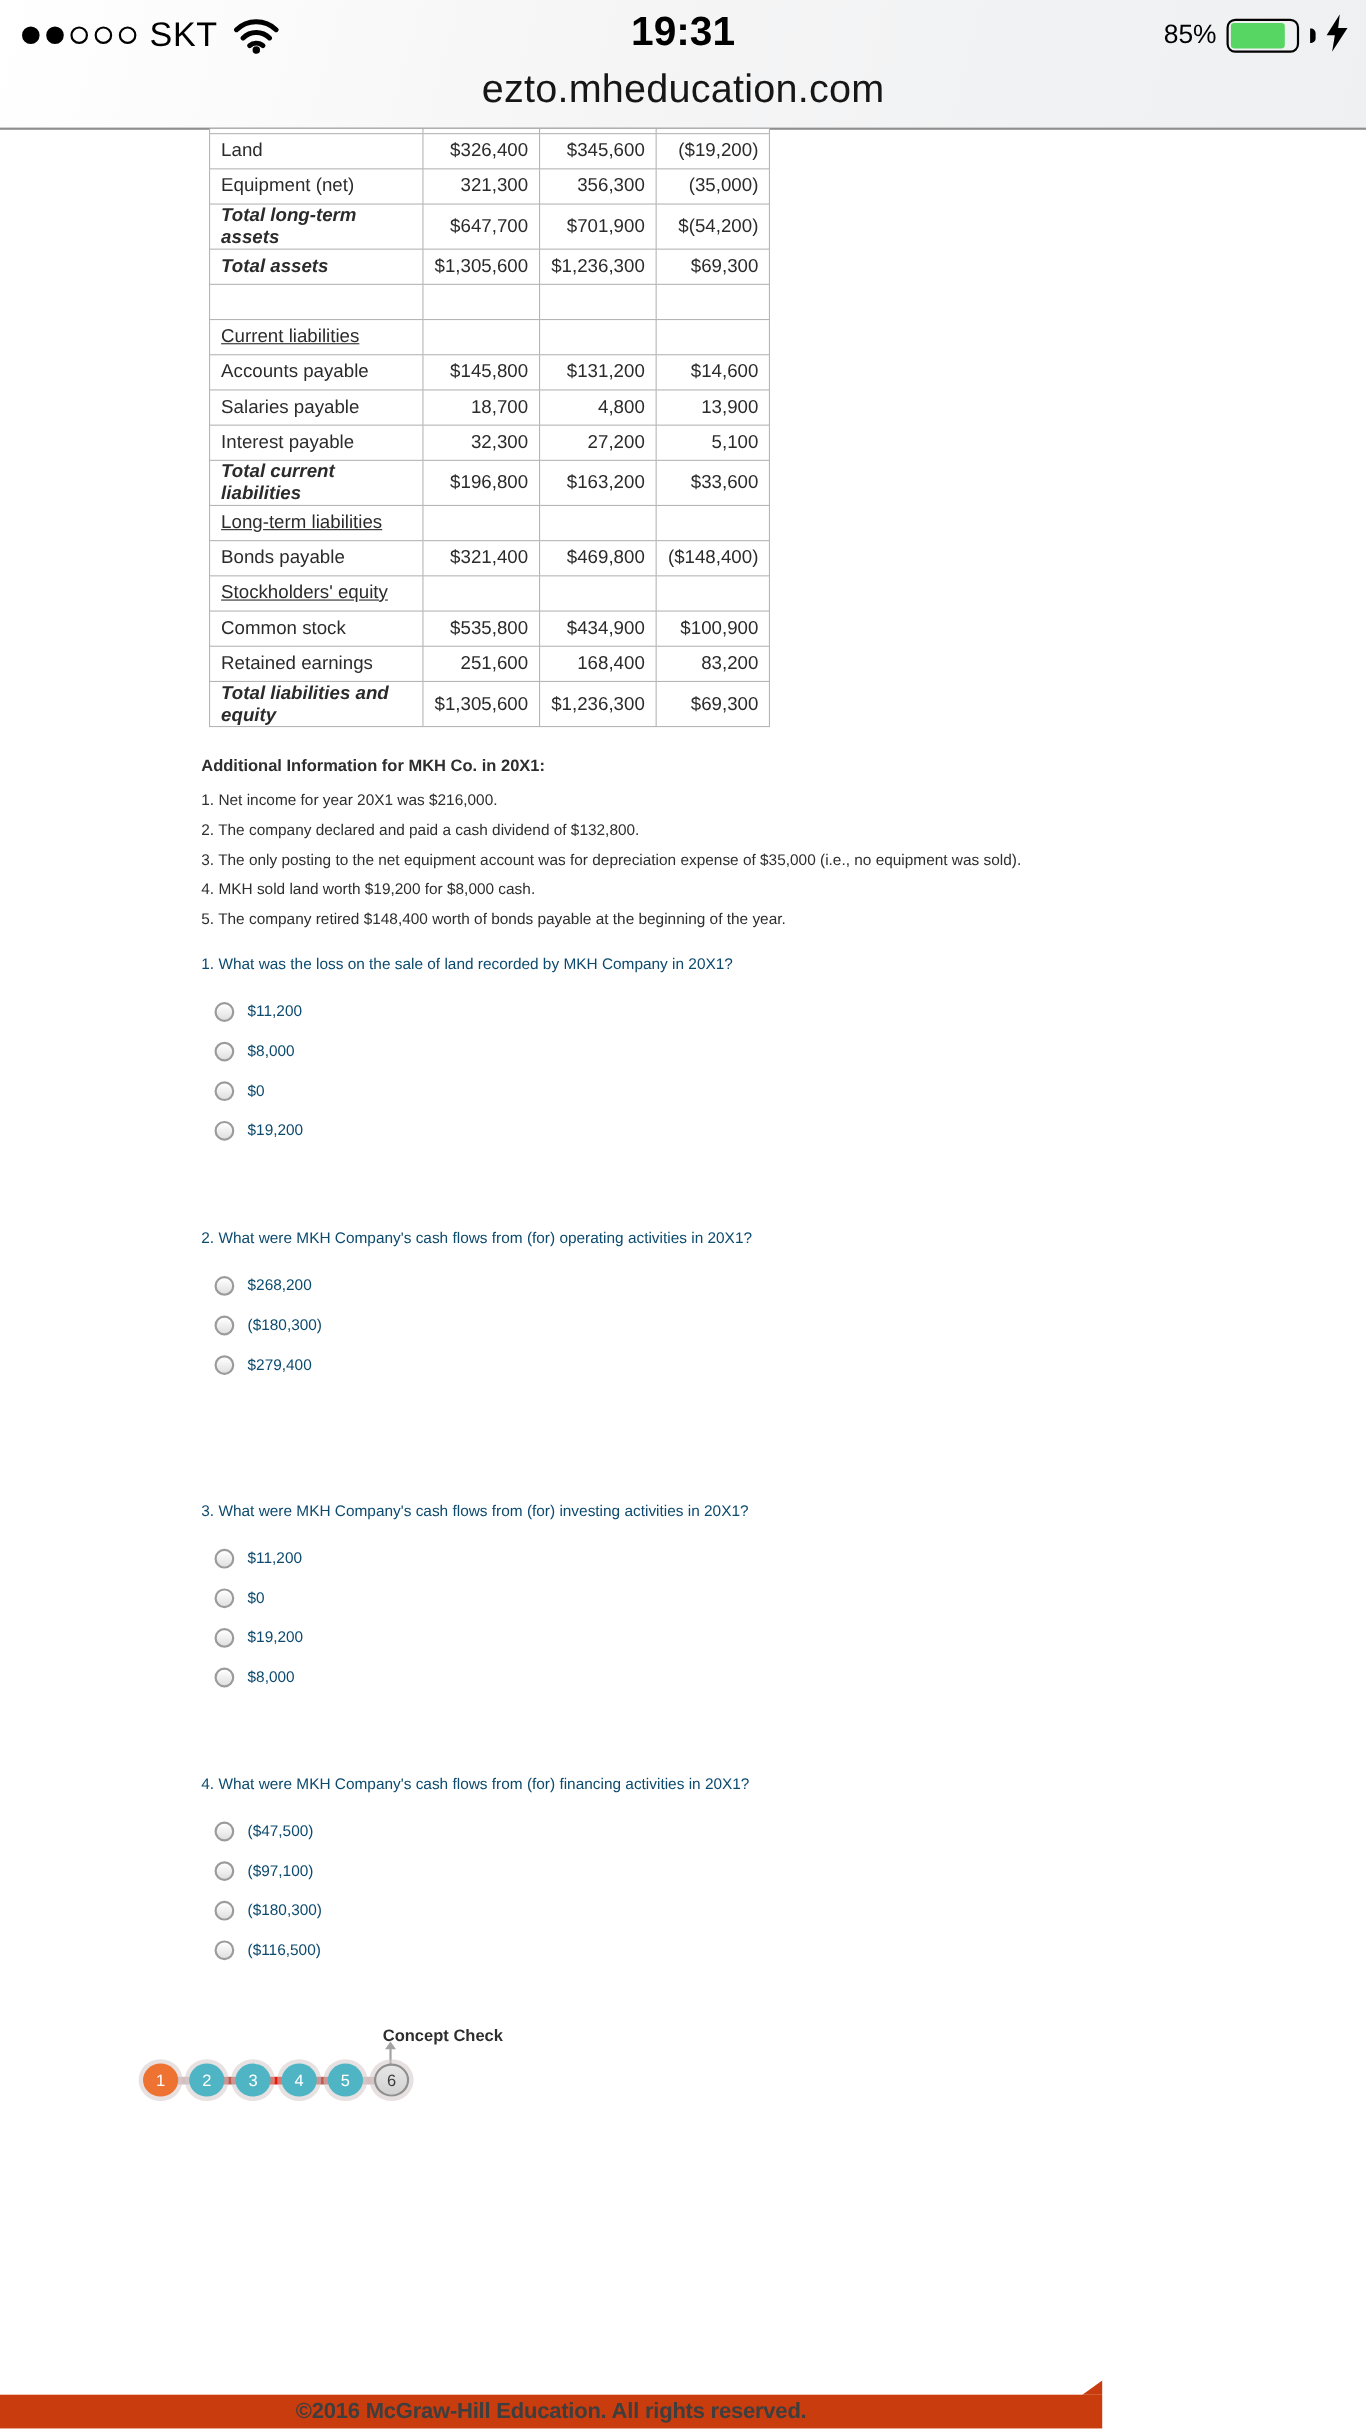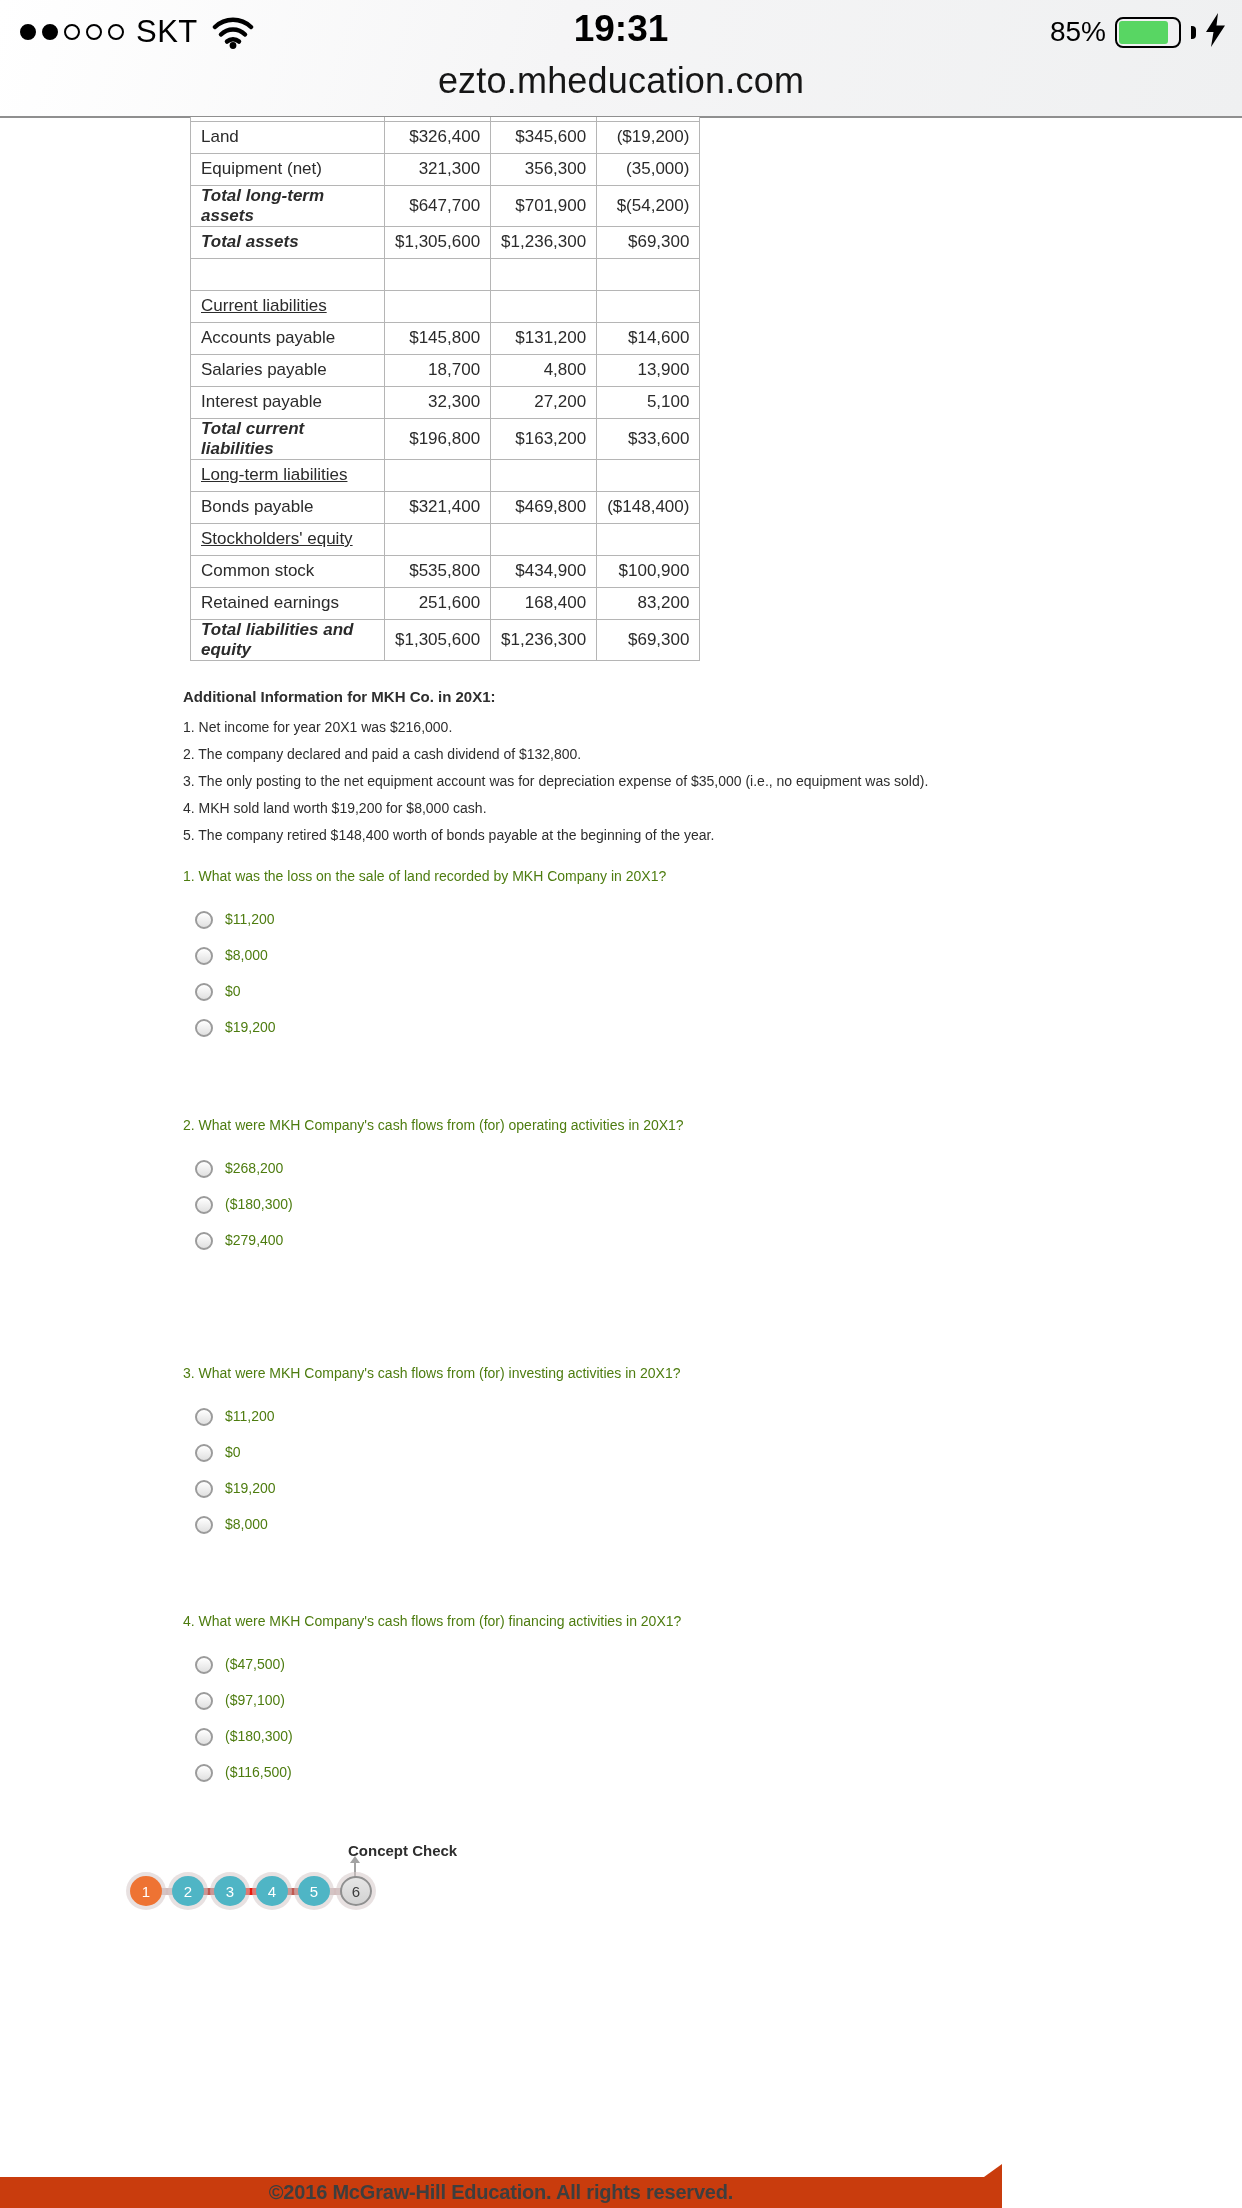--- a/index.html
+++ b/index.html
@@ -13,21 +13,21 @@
   .status-bar { position:absolute; left:0; top:6px; width:100%; height:52px; }
   .status-left { position:absolute; left:20px; top:0; height:52px; display:flex; align-items:center; }
   .sig-dots { display:flex; gap:6px; align-items:center; }
   .dot { width:16px; height:16px; border-radius:50%; border:2px solid #000; }
   .dot.filled { background:#000; }
   .carrier { font-size:31px; color:#000; margin-left:12px; letter-spacing:0.5px; }
   .wifi { margin-left:14px; display:flex; align-items:center; }
   .status-center { position:absolute; left:0; top:2px; width:100%; text-align:center;
                    font-size:37px; font-weight:700; color:#000; }
   .status-right { position:absolute; right:16px; top:0; height:52px; display:flex; align-items:center; gap:9px; }
-  .battery-pct { font-size:28px; color:#000; }
+  .battery-pct { font-size:24px; color:#000; }
   .battery { width:66px; height:31px; border:2px solid #000; border-radius:8px; padding:2px; display:flex; }
   .battery-fill { width:85%; height:100%; border-radius:3px; background:var(--battery-green,#58d663); }
   .battery-nub { width:5px; height:13px; background:#000; border-radius:0 4px 4px 0; margin-left:1px; align-self:center; }
   .url-bar { position:absolute; left:0; top:60px; width:100%; text-align:center;
              font-size:36px; color:#161616; letter-spacing:0.2px; }
 
   
   table.balance { position:absolute; left:190px; top:117px; border-collapse:collapse;
                   font-size:17px; color:#2b2b2b; }
   table.balance td { border:1px solid #b5b5b5; height:32px; background:#fff; padding:0 10px; }
@@ -38,21 +38,21 @@
   tr.lu td.lbl span { text-decoration:underline; }
   tr.nu td.num span { }
 
   
   .add-info { position:absolute; left:183px; top:688px; color:#2e2e2e; }
   .add-info h3 { font-size:15px; font-weight:700; line-height:18px; }
   .add-info ul { list-style:none; margin-top:8px; }
   .add-info li { font-size:14px; line-height:27px; }
 
   
-  .question { position:absolute; left:183px; color:#4d7c0f; }
+  .question { position:absolute; left:183px; color:#0c4a6e; }
   .q1 { top:867px; } .q2 { top:1116px; } .q3 { top:1364px; } .q4 { top:1612px; }
   .question p { font-size:14px; line-height:18px; }
   .options { margin-top:26px; padding-left:12px; }
   .option { height:36px; display:flex; align-items:flex-start; gap:12px; }
   .radio { width:18px; height:18px; border-radius:50%; border:2px solid #9b9b9b;
            background:linear-gradient(#ffffff,#e0e0e0); box-shadow:inset 0 1px 1px #fff; flex:none; }
   .opt-label { font-size:14px; }
 
   
   .callout { position:absolute; left:348px; top:1842px; font-size:15px; font-weight:700; color:#2e2e2e; }

